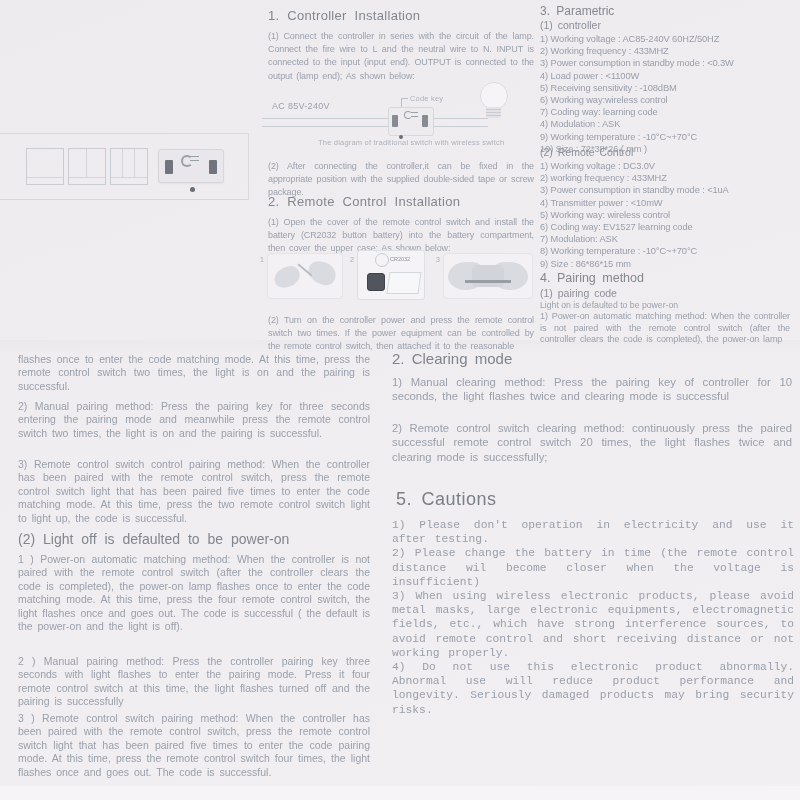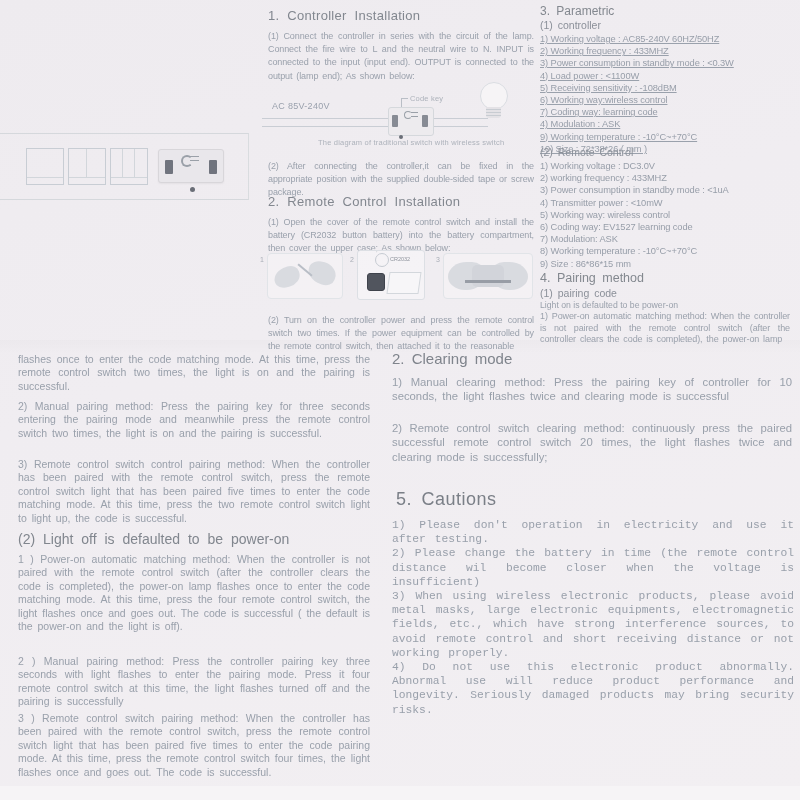--- a/index.html
+++ b/index.html
@@ -111,21 +111,21 @@
       <div class="abs wing" style="left:48px;top:8px;width:36px;height:28px;border-radius:35% 55% 50% 50%;"></div>
       <div class="abs" style="left:28px;top:11px;width:32px;height:22px;background:#d2d4da;border-radius:5px;"></div>
       <div class="abs" style="left:21px;top:26px;width:46px;height:3px;background:#989da6;"></div>
     </div>
   </div>
 
   <div class="abs body-txt" style="left:268px;top:314px;width:266px;">(2) Turn on the controller power and press the remote control switch two times. If the power equipment can be controlled by the remote control switch, then attached it to the reasonable</div>
 
   <div class="abs h-right" style="left:540px;top:4px;">3. Parametric</div>
   <div class="abs sub-right" style="left:540px;top:19px;">(1) controller</div>
-  <div class="abs" style="left:540px;top:33px;text-decoration:underline;">
+  <div class="abs" style="left:540px;top:33px;">
     <div class="spec">1) Working voltage : AC85-240V 60HZ/50HZ</div>
     <div class="spec">2) Working frequency : 433MHZ</div>
     <div class="spec">3) Power consumption in standby mode : &lt;0.3W</div>
     <div class="spec">4) Load power : &lt;1100W</div>
     <div class="spec">5) Receiving sensitivity : -108dBM</div>
     <div class="spec">6) Working way:wireless control</div>
     <div class="spec">7) Coding way: learning code</div>
     <div class="spec">4) Modulation : ASK</div>
     <div class="spec">9) Working temperature : -10°C~+70°C</div>
     <div class="spec">10) Size : 72*38*26 ( mm )</div>

